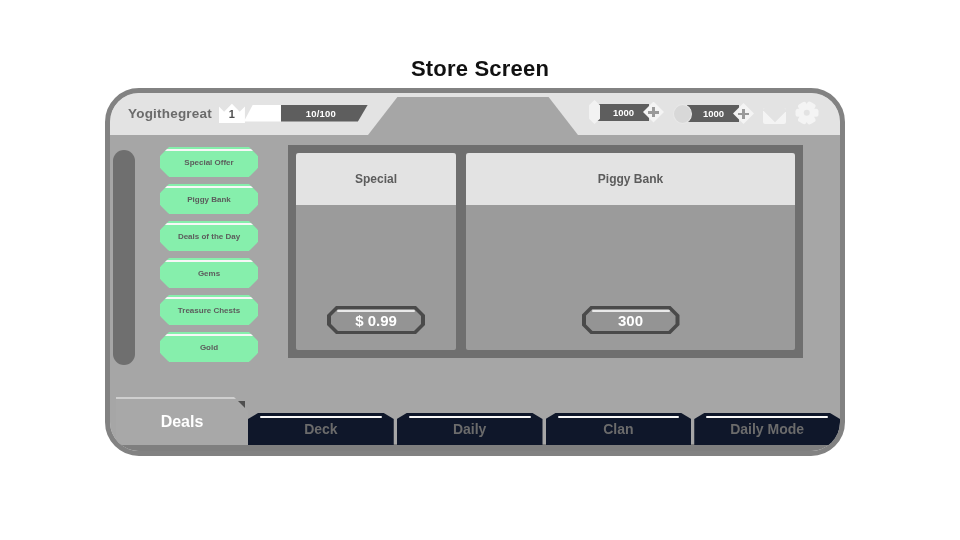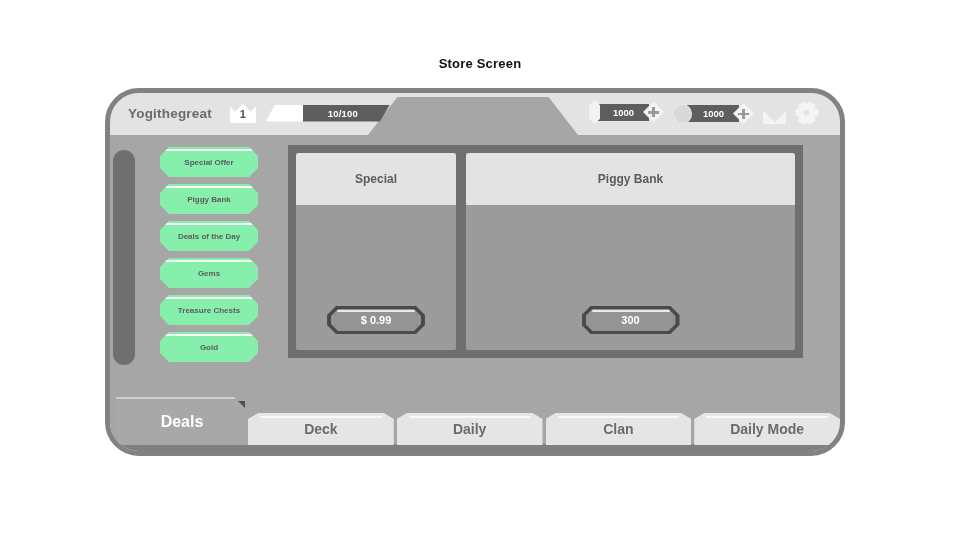--- a/index.html
+++ b/index.html
@@ -6,21 +6,21 @@
   body{
     width:960px;height:540px;
     background:#ffffff;
     font-family:"Liberation Sans", sans-serif;
     overflow:hidden;
     position:relative;
   }
   .page-title{
     position:absolute;top:56px;left:0;width:960px;
     text-align:center;
-    font-size:13px;font-weight:bold;color:#111;
+    font-size:22px;font-weight:bold;color:#111;
     letter-spacing:.2px;
   }
 
   
   .device{
     position:absolute;left:105px;top:88px;
     width:740px;height:368px;
     border-radius:34px;
     background:#c9c9c9;
     border:5px solid #828282;
@@ -39,21 +39,21 @@
     background:#e3e3e3;
   }
   .topbar-center-trim{
     position:absolute;left:258px;top:4px;
     width:210px;height:38px;
     background:#a6a6a6;
     clip-path:polygon(14% 0, 86% 0, 100% 100%, 0% 100%);
   }
   .player{
     position:absolute;left:18px;top:9px;
-    display:flex;align-items:center;gap:12px;
+    display:flex;align-items:center;gap:1px;
   }
   .player-name{
     font-size:13.5px;font-weight:bold;color:#6b6b6b;
     letter-spacing:.2px;white-space:nowrap;
   }
   .crown{
     position:relative;margin-left:6px;width:26px;height:22px;
   }
   .crown-shape{
     position:absolute;left:0;top:0;width:26px;height:21px;
@@ -210,33 +210,33 @@
     position:absolute;left:4px;right:4px;top:3px;bottom:3px;
     background:#949494;
     clip-path:polygon(7px 0,calc(100% - 7px) 0,100% 7px,100% calc(100% - 7px),calc(100% - 7px) 100%,7px 100%,0 calc(100% - 7px),0 7px);
   }
   .price-hl{
     position:absolute;left:10px;right:10px;top:3.5px;height:2px;
     background:#e9e9e9;border-radius:1px;
   }
   .price-txt{
     position:relative;z-index:2;
-    font-size:11px;font-weight:bold;color:#ffffff;
+    font-size:15px;font-weight:bold;color:#ffffff;
   }
 
   
   .navbar{
     position:absolute;left:0;bottom:0;width:100%;height:46px;
   }
   .nav-inactive-row{
     position:absolute;left:138px;right:0;bottom:6px;height:32px;
     display:flex;gap:3px;
   }
   .nav-item{
-    flex:1;background:#e5e5e5;
+    flex:1;background:#0f172a;
     clip-path:polygon(0 6px,10px 0,calc(100% - 10px) 0,100% 6px,100% 100%,0 100%);
     display:flex;align-items:center;justify-content:center;
     font-size:14px;font-weight:bold;color:#6b6b6b;
     position:relative;
   }
   .nav-item::after{
     content:"";position:absolute;left:12px;right:12px;top:2.5px;height:2px;
     background:#f9f9f9;border-radius:1px;
   }
   .nav-active{

